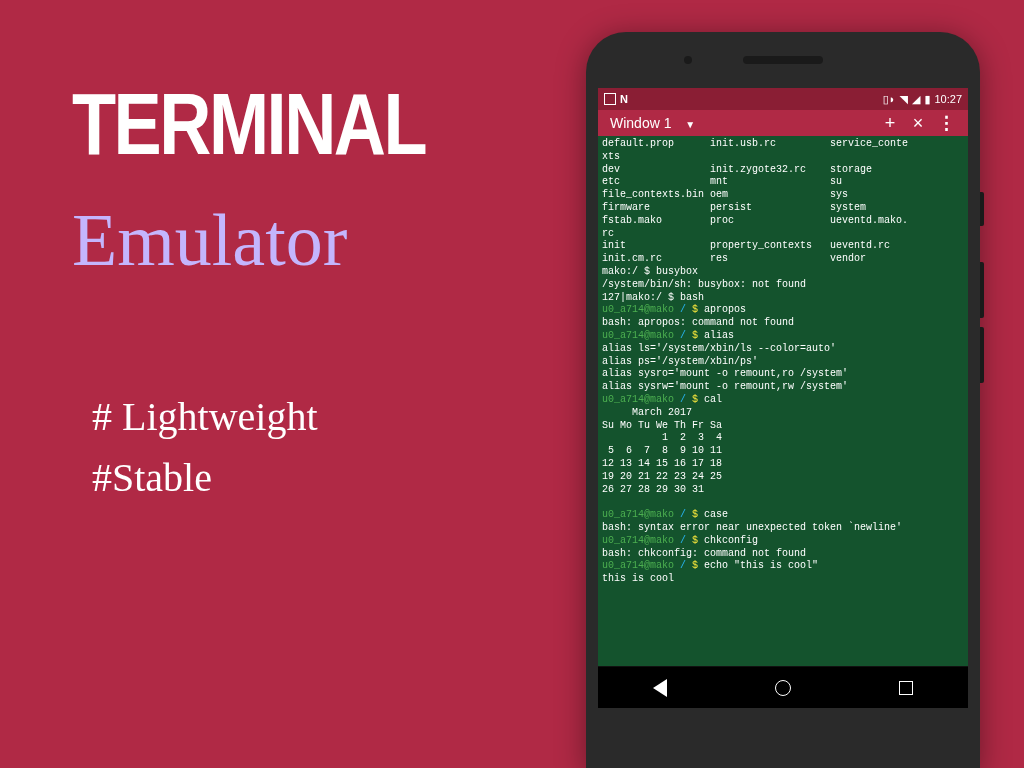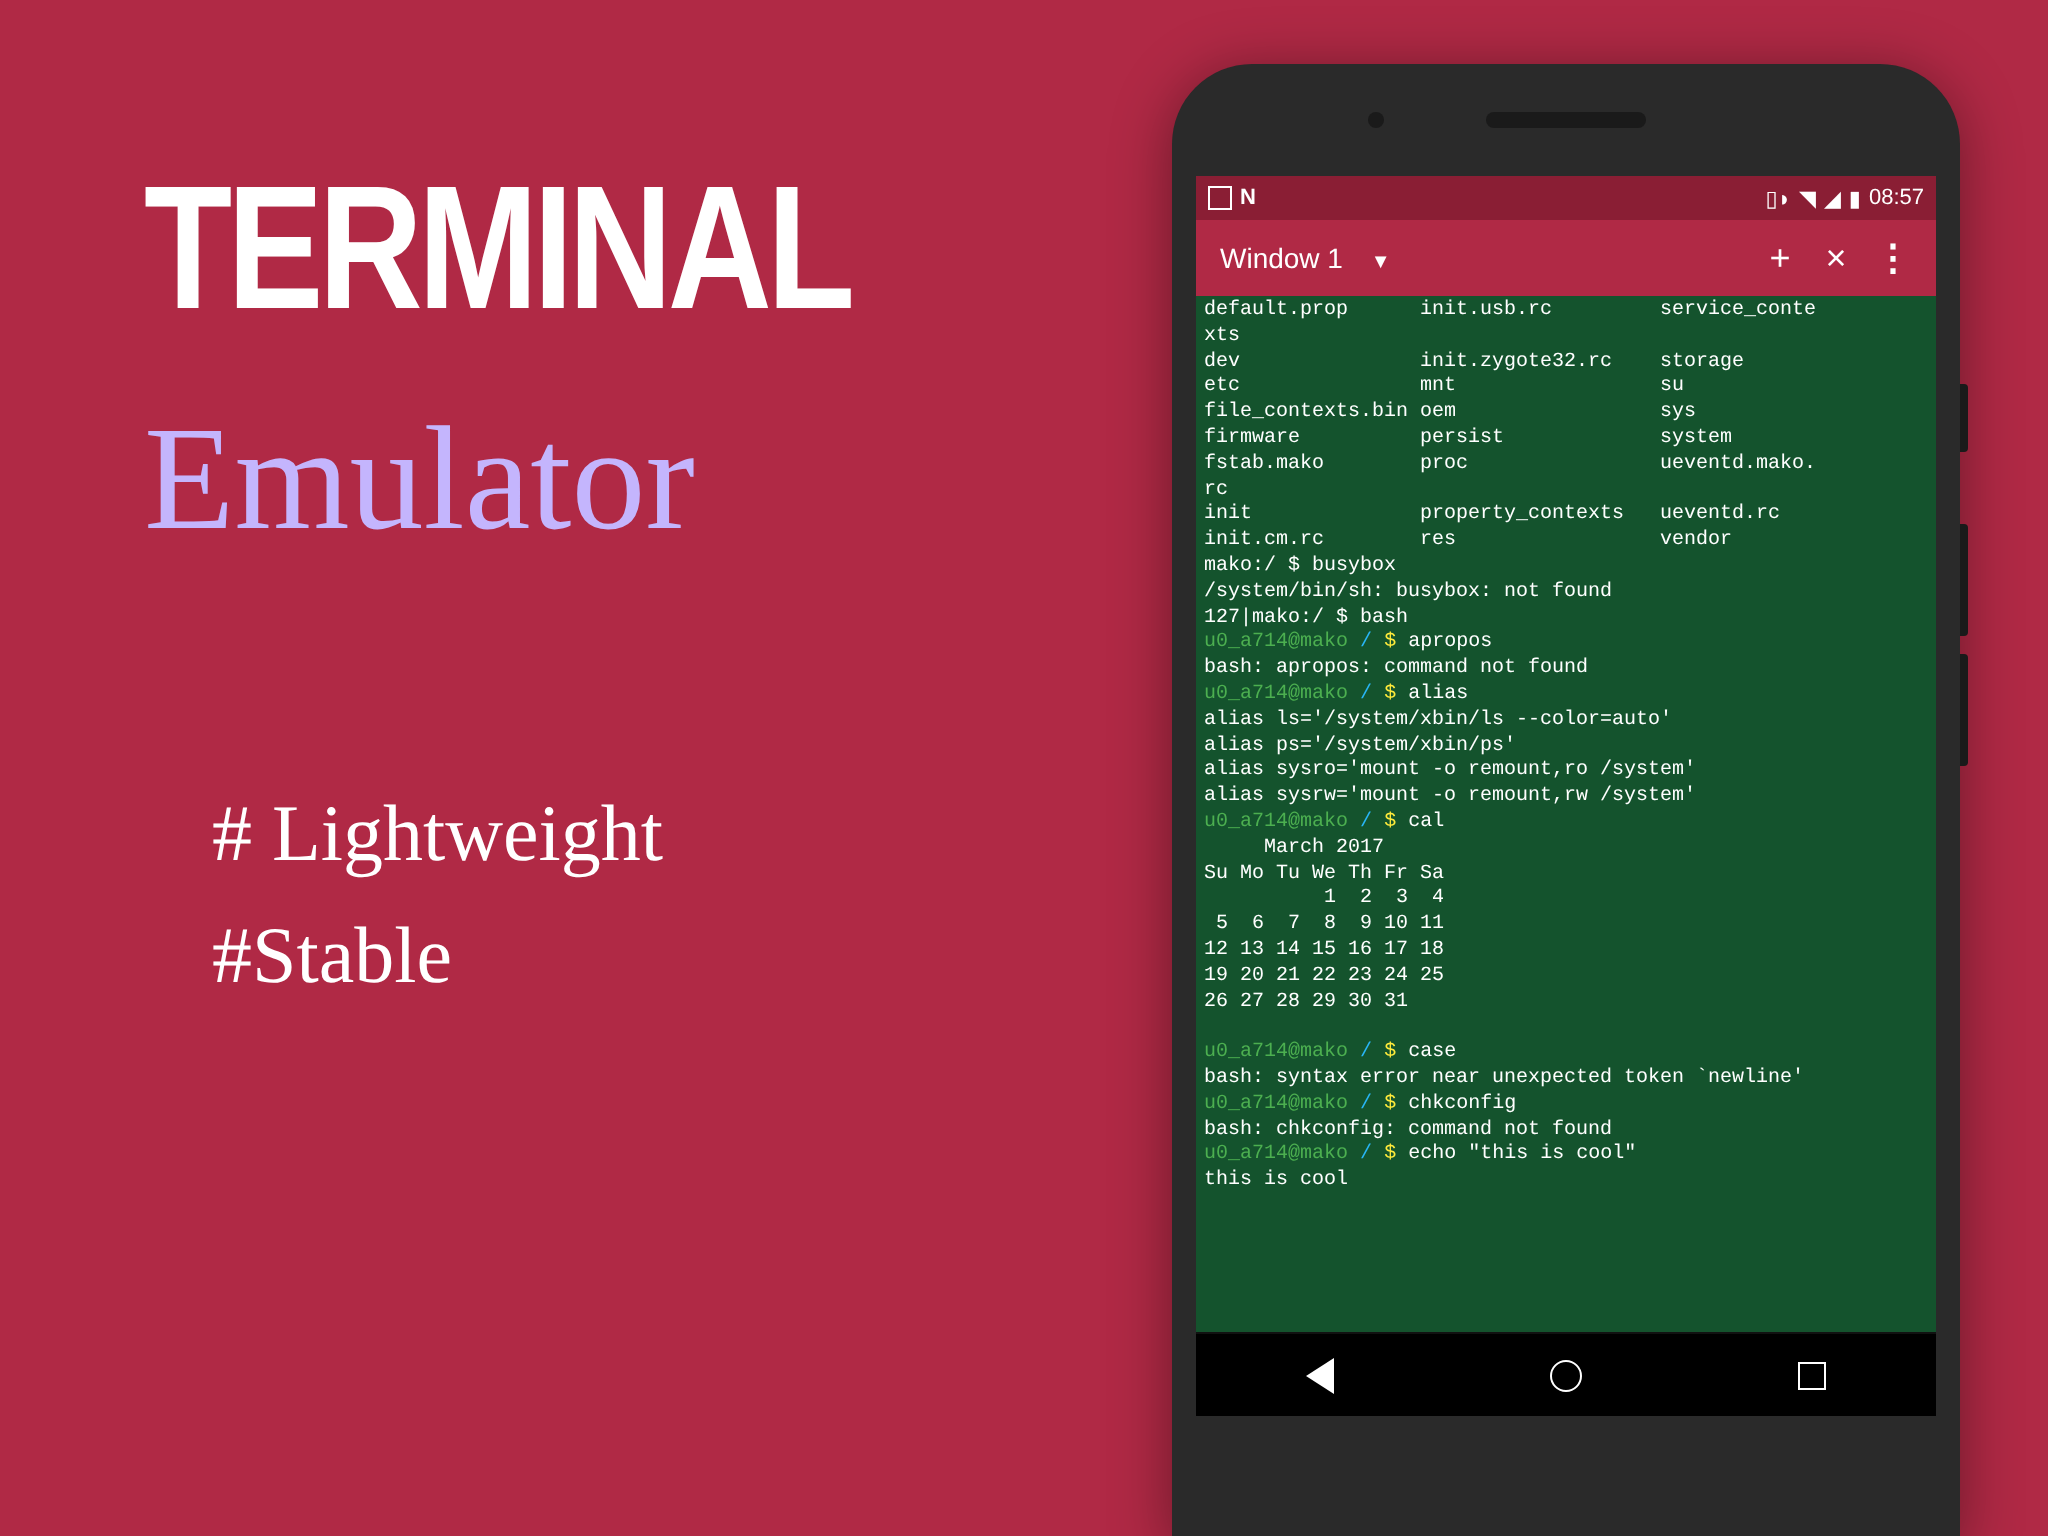--- a/index.html
+++ b/index.html
@@ -29,21 +29,21 @@
   }
   .subtitle {
     font-family: Georgia, 'Times New Roman', serif;
     font-size: 74px;
     color: #c4b5fd;
     margin-top: 30px;
     font-weight: normal;
   }
   .features {
     margin-top: 110px;
-    margin-left: 34px;
+    margin-left: 20px;
   }
   .feature {
     font-family: Georgia, 'Times New Roman', serif;
     font-size: 40px;
     color: #fff;
     margin-bottom: 14px;
   }
   
   .phone {
     position: absolute;
@@ -103,21 +103,21 @@
     padding: 0 6px;
     font-size: 11px;
     font-family: Arial, sans-serif;
   }
   .status-left { display: flex; gap: 4px; align-items: center; }
   .status-right { display: flex; gap: 4px; align-items: center; }
   .sq-icon {
     width: 12px; height: 12px; border: 1.4px solid #fff; display:inline-block;
   }
   .app-bar {
-    height: 38px;
+    height: 26px;
     background: #b02945;
     display: flex;
     align-items: center;
     padding: 0 8px;
     color: #fff;
     font-family: Arial, sans-serif;
     font-size: 14px;
   }
   .window-label { flex: 0 0 auto; margin-left: 4px;}
   .dropdown-arrow { margin-left: 10px; font-size: 10px; }
@@ -187,21 +187,21 @@
     <div class="status-bar">
       <div class="status-left">
         <span class="sq-icon"></span>
         <span style="font-weight:bold;">N</span>
       </div>
       <div class="status-right">
         <span>▯◗</span>
         <span>◥</span>
         <span>◢</span>
         <span>▮</span>
-        <span>08:57</span>
+        <span>10:27</span>
       </div>
     </div>
 
     <div class="app-bar">
       <span class="window-label">
         <span>Window 1</span>
         <span class="dropdown-arrow">▼</span>
       </span>
       <span class="app-bar-spacer"></span>
       <span class="app-bar-icon">+</span>

